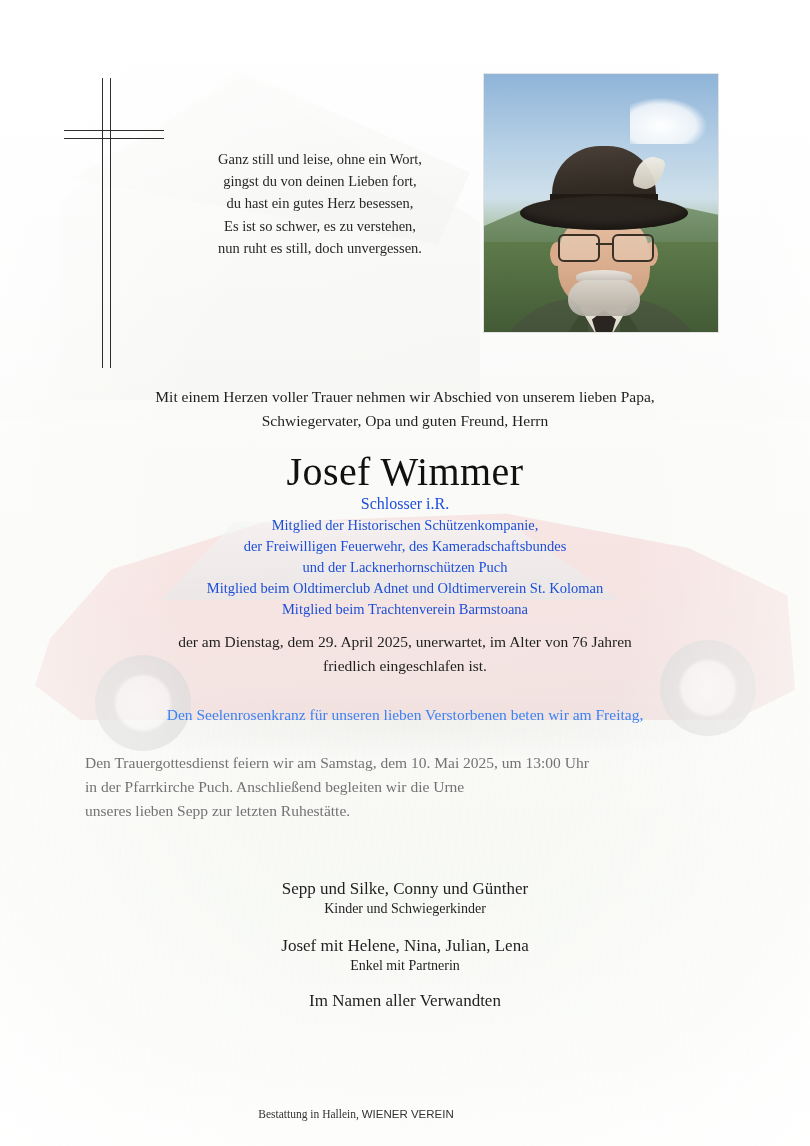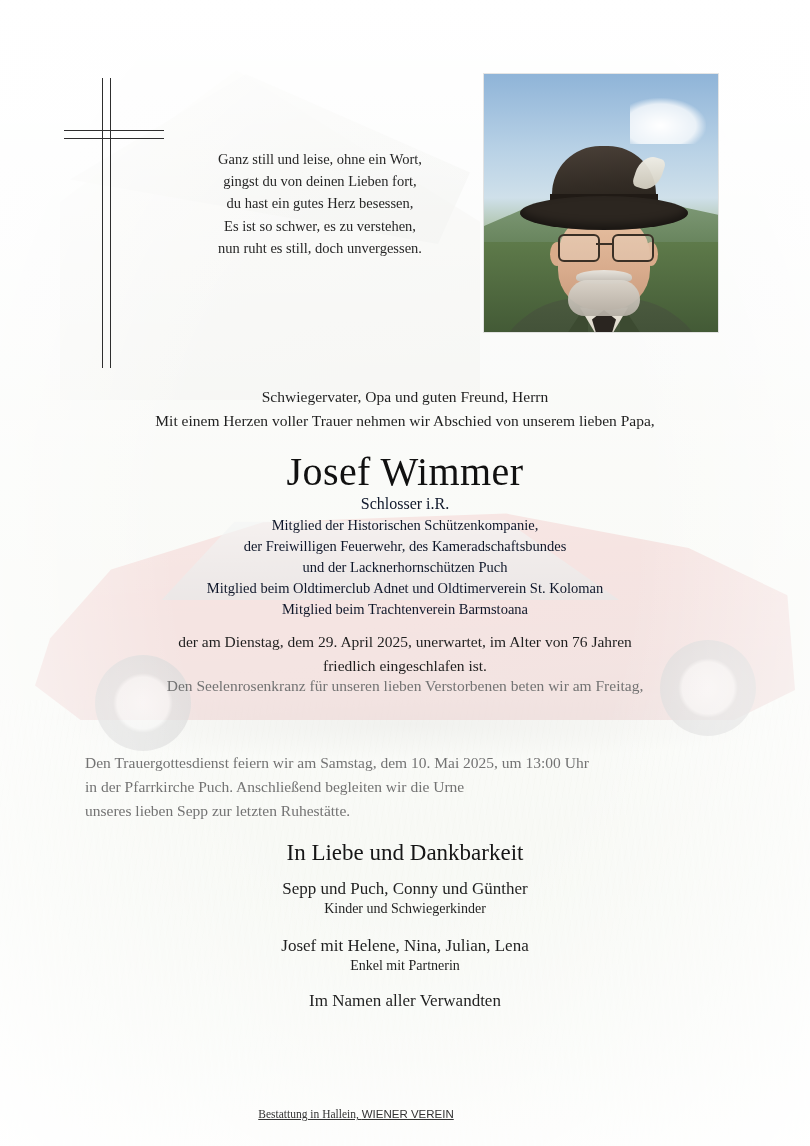--- a/index.html
+++ b/index.html
@@ -308,42 +308,42 @@
     color: #111111;
   }
 
   .roles {
     position: absolute;
     left: 105px; top: 492px;
     width: 600px;
     text-align: center;
     font-size: 14.5px;
     line-height: 1.45;
-    color: #0f172a;
+    color: #1d4ed8;
   }
   .roles .job { font-size: 16px; }
 
   .died {
     position: absolute;
     left: 95px; top: 630px;
     width: 620px;
     text-align: center;
     font-size: 15.5px;
     line-height: 1.55;
     color: #1f1f1f;
   }
 
   .rosary {
     position: absolute;
-    left: 85px; top: 674px;
+    left: 85px; top: 703px;
     width: 640px;
     text-align: center;
     font-size: 15.5px;
     line-height: 1.55;
-    color: #737373;
+    color: #3b82f6;
   }
 
   .service {
     position: absolute;
     left: 85px; top: 751px;
     width: 640px;
     font-size: 15.5px;
     line-height: 1.55;
     color: #737373;
   }
@@ -370,21 +370,20 @@
   .family .closing { font-size: 17px; margin-top: 12px; }
 
   .footer {
     position: absolute;
     left: 0; top: 1108px;
     width: 712px;
     text-align: center;
     font-size: 11.5px;
     color: #333333;
     font-family: "Liberation Sans", sans-serif;
-    text-decoration: underline;
   }
   .footer .serif { font-family: "Liberation Serif", serif; }
 </style>
 </head>
 <body>
 
 <div id="page">
 
   <div id="bg-photo">
     <div class="bg-sky"></div>
@@ -439,22 +438,22 @@
 
     <div class="poem">
       <div>Ganz still und leise, ohne ein Wort,</div>
       <div>gingst du von deinen Lieben fort,</div>
       <div>du hast ein gutes Herz besessen,</div>
       <div>Es ist so schwer, es zu verstehen,</div>
       <div>nun ruht es still, doch unvergessen.</div>
     </div>
 
     <div class="intro">
+      <div>Mit einem Herzen voller Trauer nehmen wir Abschied von unserem lieben Papa,</div>
       <div>Schwiegervater, Opa und guten Freund, Herrn</div>
-      <div>Mit einem Herzen voller Trauer nehmen wir Abschied von unserem lieben Papa,</div>
     </div>
 
     <div class="name">Josef Wimmer</div>
 
     <div class="roles">
       <div class="job">Schlosser i.R.</div>
       <div>Mitglied der Historischen Schützenkompanie,</div>
       <div>der Freiwilligen Feuerwehr, des Kameradschaftsbundes</div>
       <div>und der Lacknerhornschützen Puch</div>
       <div>Mitglied beim Oldtimerclub Adnet und Oldtimerverein St. Koloman</div>
@@ -469,25 +468,24 @@
     <div class="rosary">
       <div>Den Seelenrosenkranz für unseren lieben Verstorbenen beten wir am Freitag,</div>
     </div>
 
     <div class="service">
       <div>Den Trauergottesdienst feiern wir am Samstag, dem 10. Mai 2025, um 13:00 Uhr</div>
       <div>in der Pfarrkirche Puch. Anschließend begleiten wir die Urne</div>
       <div>unseres lieben Sepp zur letzten Ruhestätte.</div>
     </div>
 
-    <div class="closing-title">In Liebe und Dankbarkeit</div>
 
     <div class="family">
       <div class="grp">
-        <div class="line-main">Sepp und Puch, Conny und Günther</div>
+        <div class="line-main">Sepp und Silke, Conny und Günther</div>
         <div class="line-sub">Kinder und Schwiegerkinder</div>
       </div>
       <div class="grp">
         <div class="line-main">Josef mit Helene, Nina, Julian, Lena</div>
         <div class="line-sub">Enkel mit Partnerin</div>
       </div>
       <div class="closing">Im Namen aller Verwandten</div>
     </div>
 
     <div class="footer">

